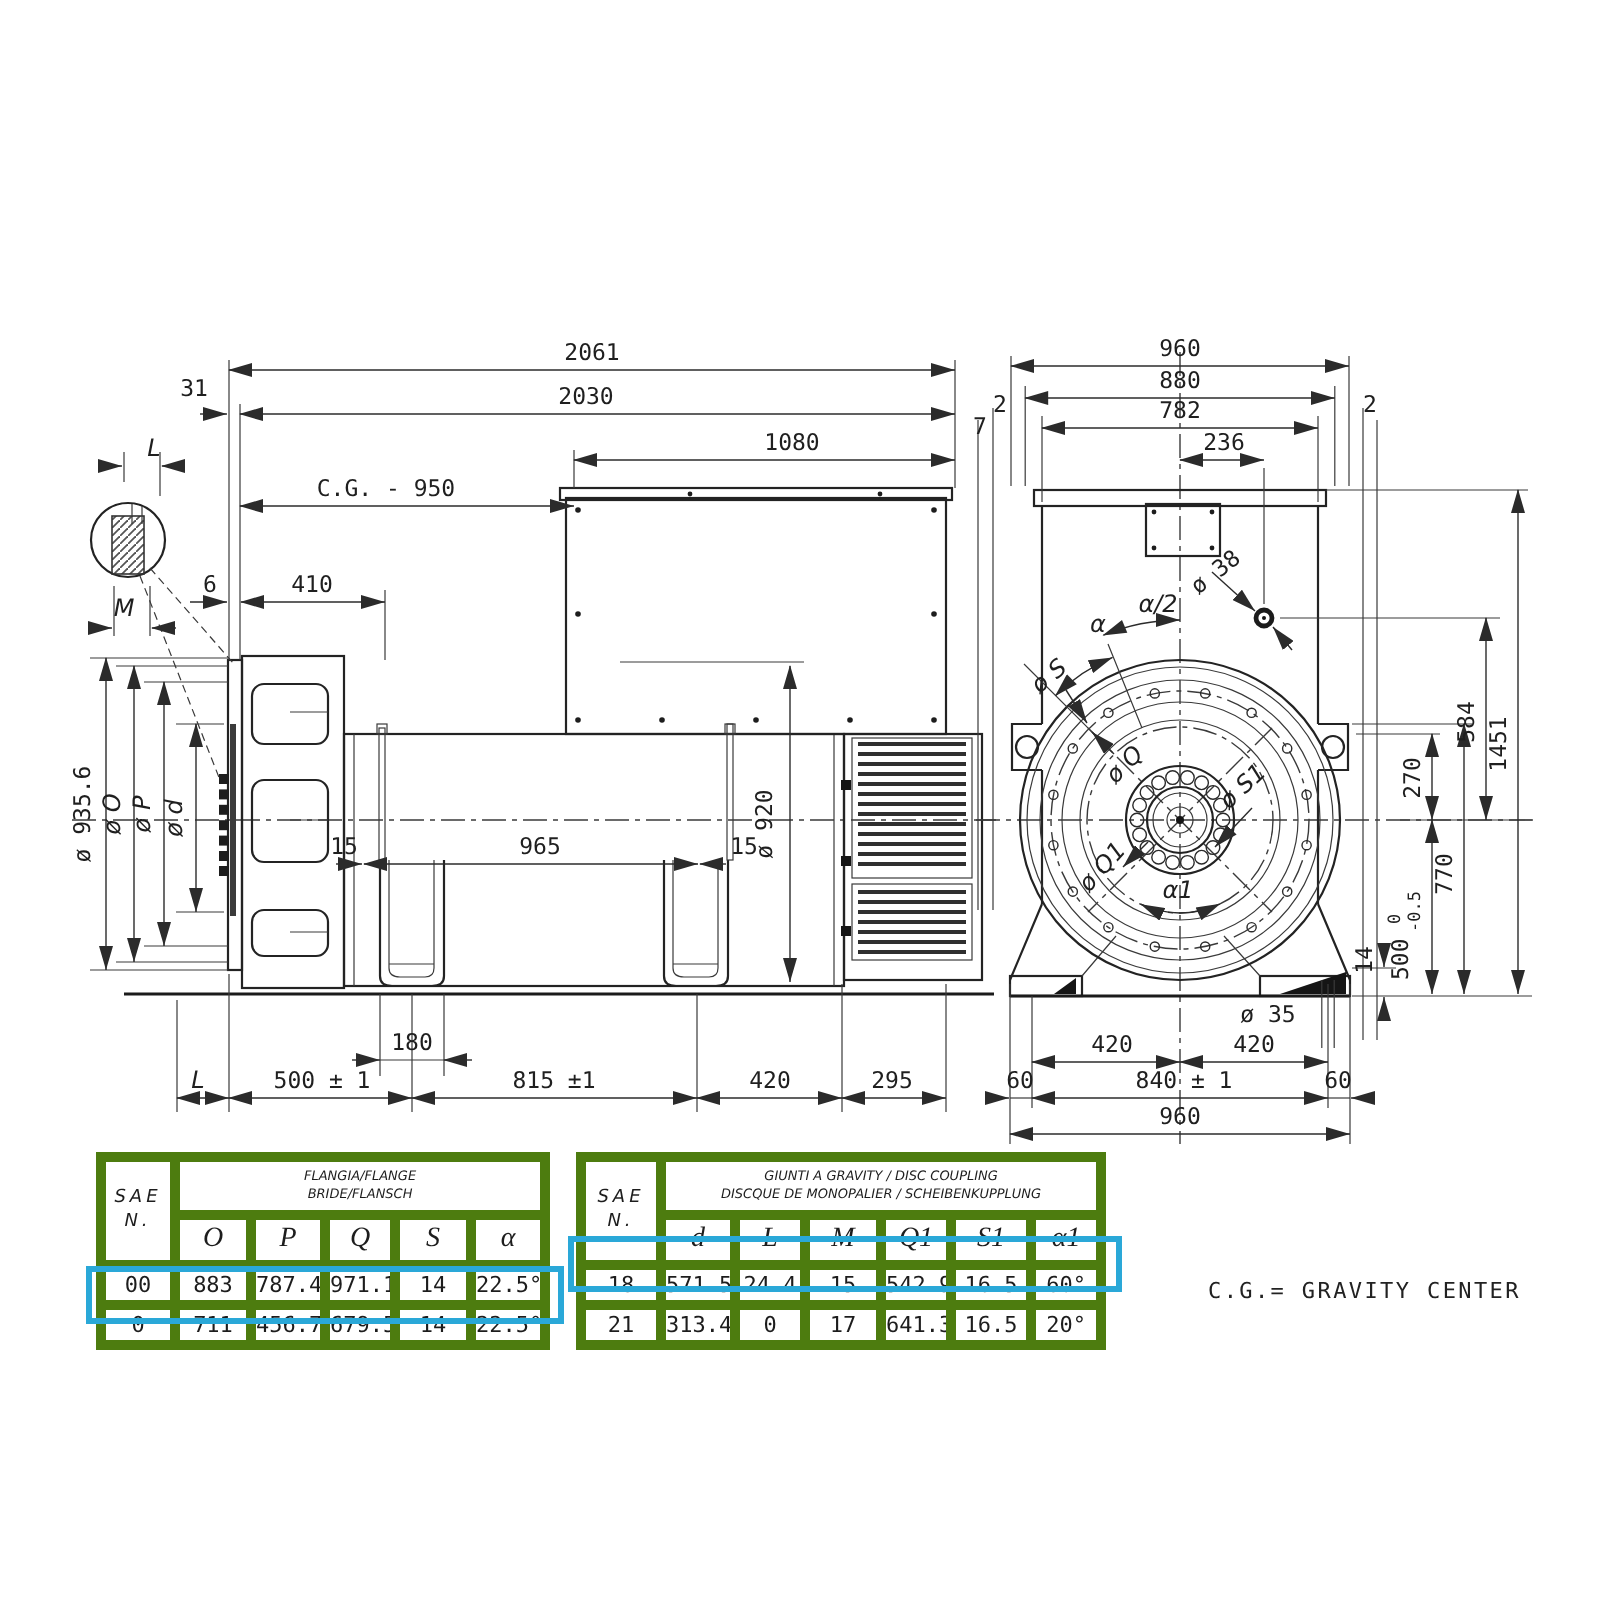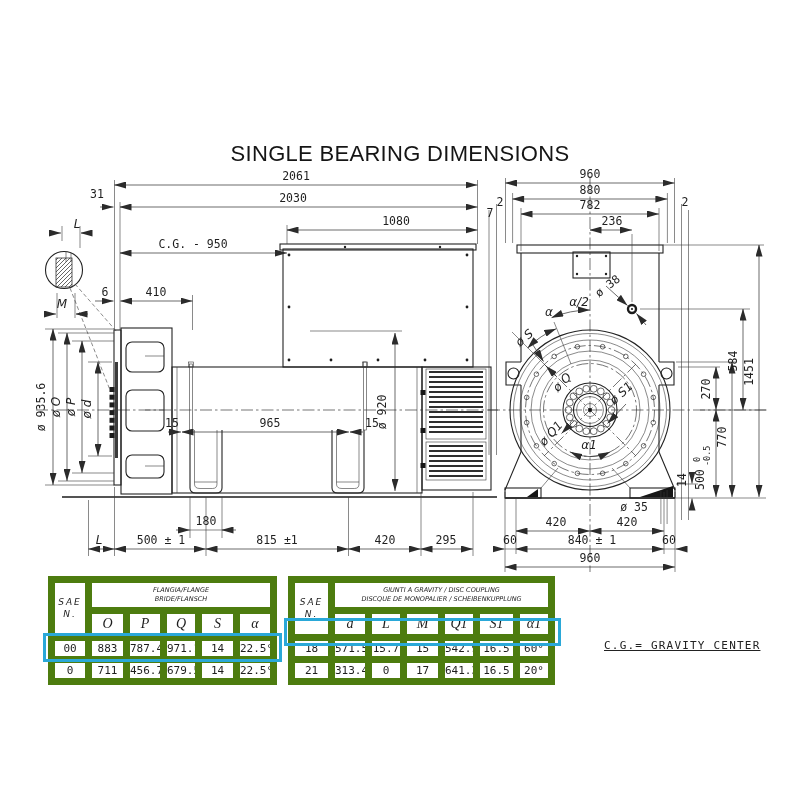--- a/index.html
+++ b/index.html
@@ -12,40 +12,39 @@
   .dimi{font:italic 12px "DejaVu Sans",sans-serif;fill:#1f1f1f;}
   .dims{font:8.5px "DejaVu Sans Mono",monospace;fill:#1f1f1f;}
   .thin{stroke:#3a3a3a;stroke-width:.6;fill:none;}
   .med{stroke:#232323;stroke-width:1.1;fill:none;}
   .bold{stroke:#1b1b1b;stroke-width:1.6;fill:none;}
   .cl{stroke:#3a3a3a;stroke-width:.7;fill:none;stroke-dasharray:12 3 2.5 3;}
   .dash{stroke:#3a3a3a;stroke-width:.6;fill:none;stroke-dasharray:4 2.5;}
   .dl{stroke:#2b2b2b;stroke-width:.7;fill:none;}
   .tbl{position:absolute;border-collapse:collapse;table-layout:fixed;background:#fff;
        border:2px solid #2b2b2b;text-align:center;color:#1d1d1d;}
-  .tbl td{border:7px solid #4d7c0f;padding:0;overflow:hidden;}
+  .tbl td{border:5px solid #4d7c0f;padding:0;overflow:hidden;}
   #tbl-left{left:48px;top:576px;width:222px;}
   #tbl-right{left:288px;top:576px;width:260px;}
   .mh{font:italic 6.5px/1.45 "DejaVu Sans",sans-serif;}
   .saet{font:italic 9px/1.3 "DejaVu Sans",sans-serif;letter-spacing:2px;}
   .h1 td{height:24px;}
   .h2 td{height:20px;font:italic 14px "Liberation Serif",serif;}
   .dr td{height:15px;font:11px "DejaVu Sans Mono",monospace;}
   .hl{position:absolute;border:3px solid #2aa8d8;background:transparent;}
   #hl-left{left:43px;top:633px;width:233px;height:23px;}
   #hl-right{left:284px;top:618px;width:271px;height:22px;}
   .note{position:absolute;left:604px;top:639px;font:11px "DejaVu Sans Mono",monospace;
-        letter-spacing:1.2px;color:#222;text-decoration:underline;}
+        letter-spacing:1.2px;color:#222;}
 </style>
 </head>
 <body>
 
 <div id="page">
 
-  <div class="title">SINGLE BEARING DIMENSIONS</div>
 
   <svg width="800" height="800" viewBox="0 0 800 800">
     <defs>
       <marker id="ae" refX="12" refY="3.5" markerWidth="13" markerHeight="7" orient="auto" markerUnits="userSpaceOnUse">
         <path d="M0,0 L12,3.5 L0,7 Z" fill="#2b2b2b"></path>
       </marker>
       <marker id="as" refX="0.5" refY="3.5" markerWidth="13" markerHeight="7" orient="auto" markerUnits="userSpaceOnUse">
         <path d="M12,0 L0,3.5 L12,7 Z" fill="#2b2b2b"></path>
       </marker>
       <pattern id="mesh" width="6" height="6" patternUnits="userSpaceOnUse">
@@ -427,21 +426,21 @@
       <td>d</td>
       <td>L</td>
       <td>M</td>
       <td>Q1</td>
       <td>S1</td>
       <td>α1</td>
     </tr>
     <tr class="dr">
       <td>18</td>
       <td>571.5</td>
-      <td>15.7</td>
+      <td>24.4</td>
       <td>15</td>
       <td>542.92</td>
       <td>16.5</td>
       <td>60°</td>
     </tr>
     <tr class="dr">
       <td>21</td>
       <td>313.4</td>
       <td>0</td>
       <td>17</td>

